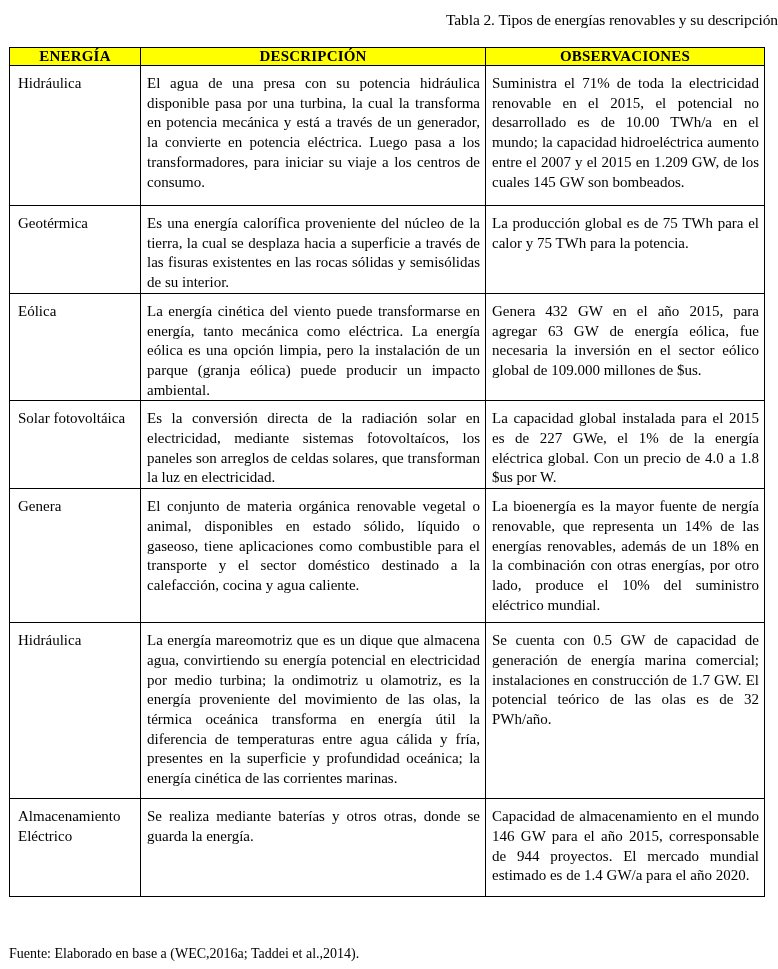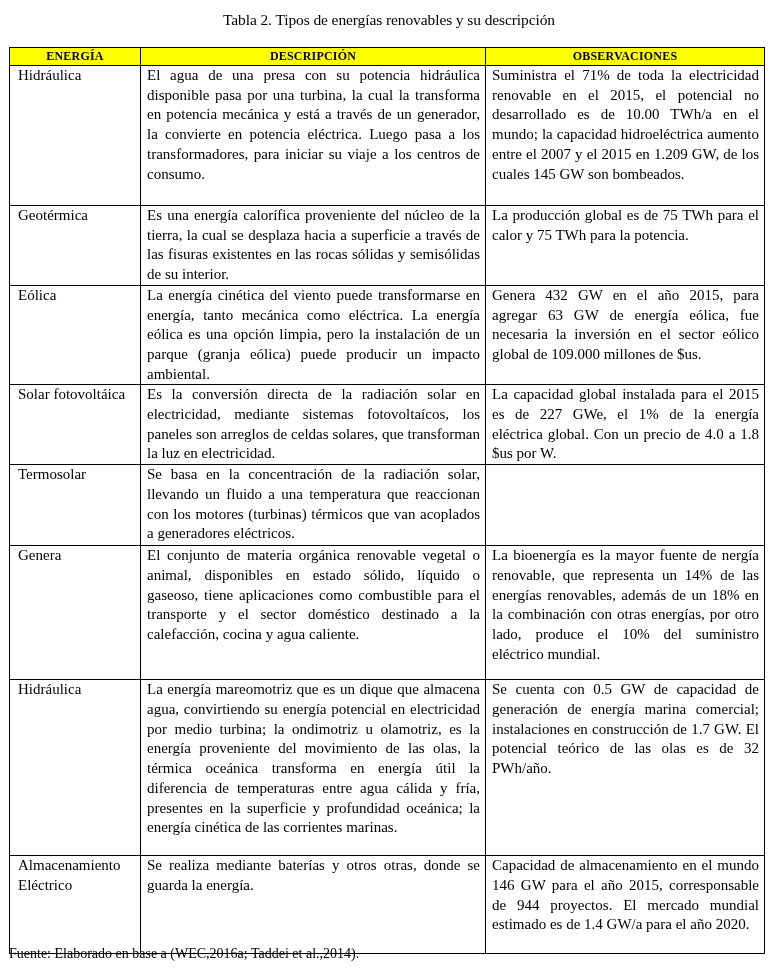--- a/index.html
+++ b/index.html
@@ -13,49 +13,49 @@
     position: relative;
     overflow: hidden;
     font-family: "Liberation Serif", "DejaVu Serif", serif;
     color: #000;
   }
   .caption {
     position: absolute;
     top: 11px;
     left: 0;
     width: 778px;
-    text-align: center;
+    text-align: right;
     font-size: 15.5px;
     letter-spacing: -0.1px;
   }
   table.main {
     position: absolute;
     top: 47px;
     left: 9px;
     width: 755px;
     border-collapse: collapse;
     table-layout: fixed;
     font-size: 15px;
     line-height: 19.7px;
   }
   table.main th {
     background: #ffff00;
     font-weight: bold;
-    font-size: 12px;
+    font-size: 15px;
     text-align: center;
     padding: 0;
     height: 17px;
     line-height: 17px;
     border: 1.5px solid #000;
     letter-spacing: 0.2px;
   }
   table.main td {
     border: 1.5px solid #000;
     vertical-align: top;
-    padding: 0 5px 0 6px;
+    padding: 8px 5px 0 6px;
   }
   td.energy {
     text-align: left;
     padding-left: 8px !important;
   }
   td.desc, td.obs {
     text-align: justify;
     border-radius: 9px;
   }
   col.c1 { width: 131px; }
@@ -100,25 +100,20 @@
     <tr style="height:92px">
       <td class="energy">Eólica</td>
       <td class="desc">La energía cinética del viento puede transformarse en energía, tanto mecánica como eléctrica.  La energía eólica es una opción limpia, pero la instalación de un parque (granja eólica) puede producir un impacto ambiental.</td>
       <td class="obs">Genera 432 GW en el año 2015, para agregar 63 GW de energía eólica, fue necesaria la inversión en el sector eólico global de 109.000 millones de $us.</td>
     </tr>
     <tr style="height:80px">
       <td class="energy">Solar fotovoltáica</td>
       <td class="desc">Es la conversión directa de la radiación solar en electricidad, mediante sistemas fotovoltaícos, los paneles son arreglos de celdas solares, que transforman la luz en electricidad.</td>
       <td class="obs">La capacidad global instalada para el 2015 es de 227 GWe, el 1% de la energía eléctrica global. Con un precio de 4.0 a 1.8 $us por W.</td>
     </tr>
-    <tr style="height:81px">
-      <td class="energy">Termosolar</td>
-      <td class="desc">Se basa en la concentración de la radiación solar, llevando un fluido a una temperatura que reaccionan con los motores (turbinas) térmicos que van acoplados a generadores eléctricos.</td>
-      <td class="obs"></td>
-    </tr>
     <tr style="height:134px">
       <td class="energy">Genera</td>
       <td class="desc">El conjunto de materia orgánica renovable vegetal o animal, disponibles en estado sólido, líquido o gaseoso, tiene aplicaciones como combustible para el transporte y el sector doméstico destinado a la calefacción, cocina y agua caliente.</td>
       <td class="obs">La bioenergía es la mayor fuente de nergía renovable, que representa un 14% de las energías renovables, además de un 18% en la combinación con otras energías, por otro lado, produce el 10% del suministro eléctrico mundial.</td>
     </tr>
     <tr style="height:176px">
       <td class="energy">Hidráulica</td>
       <td class="desc">La energía mareomotriz que es un dique que almacena agua, convirtiendo su energía potencial en electricidad por medio turbina; la ondimotriz u olamotriz, es la energía proveniente del movimiento de las olas, la térmica oceánica transforma en energía útil la diferencia de temperaturas entre agua cálida y fría, presentes en la superficie y profundidad oceánica; la energía cinética de las corrientes marinas.</td>
       <td class="obs">Se cuenta con 0.5 GW de capacidad de generación de energía marina comercial; instalaciones en construcción de 1.7 GW. El potencial teórico de las olas es de 32 PWh/año.</td>
     </tr>

